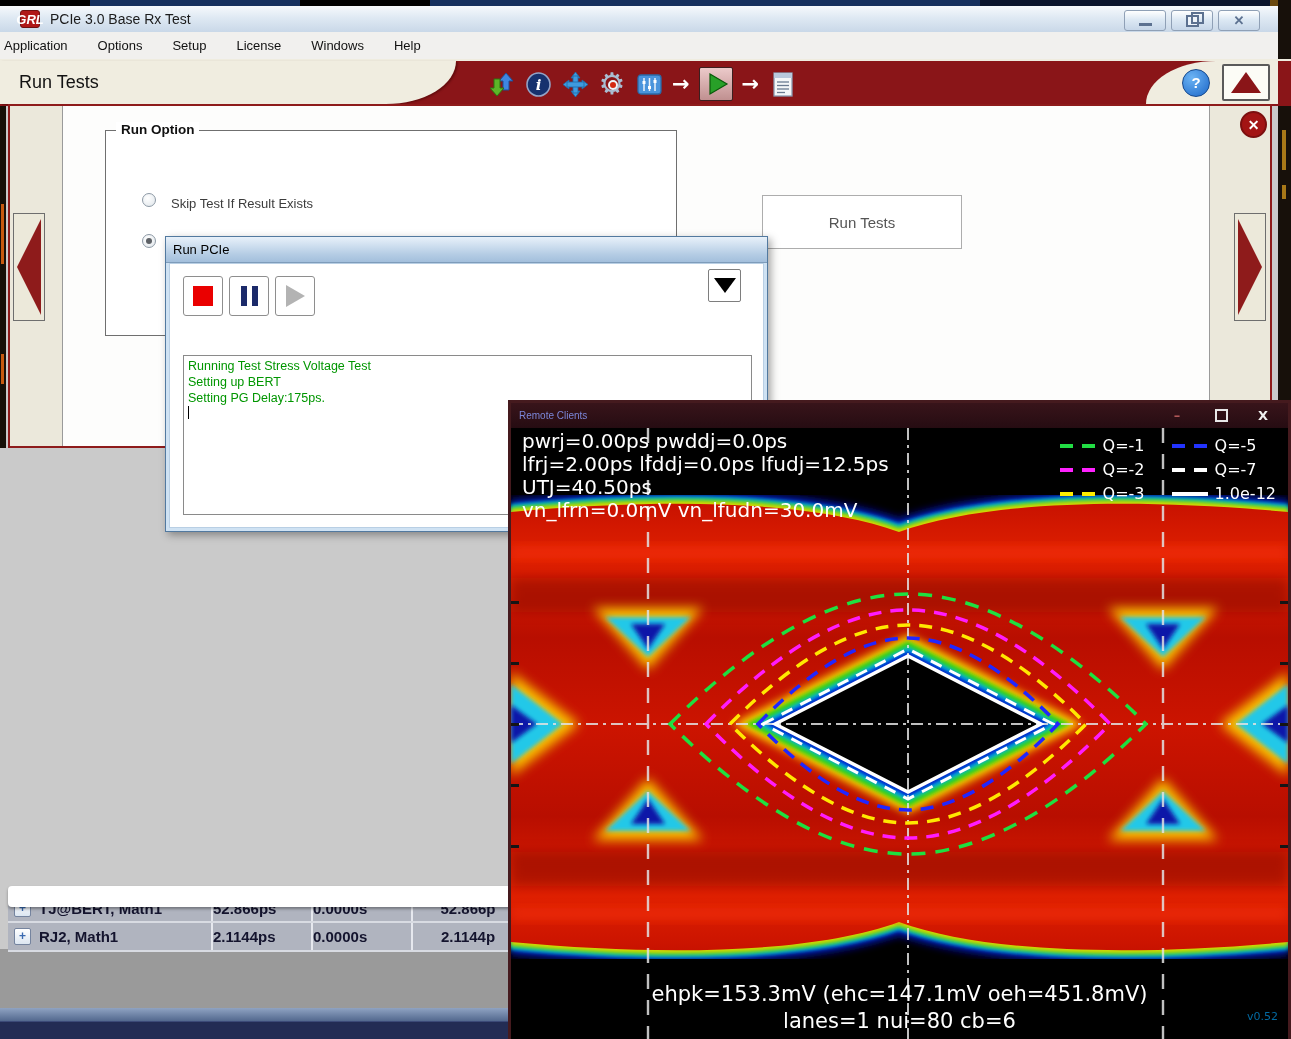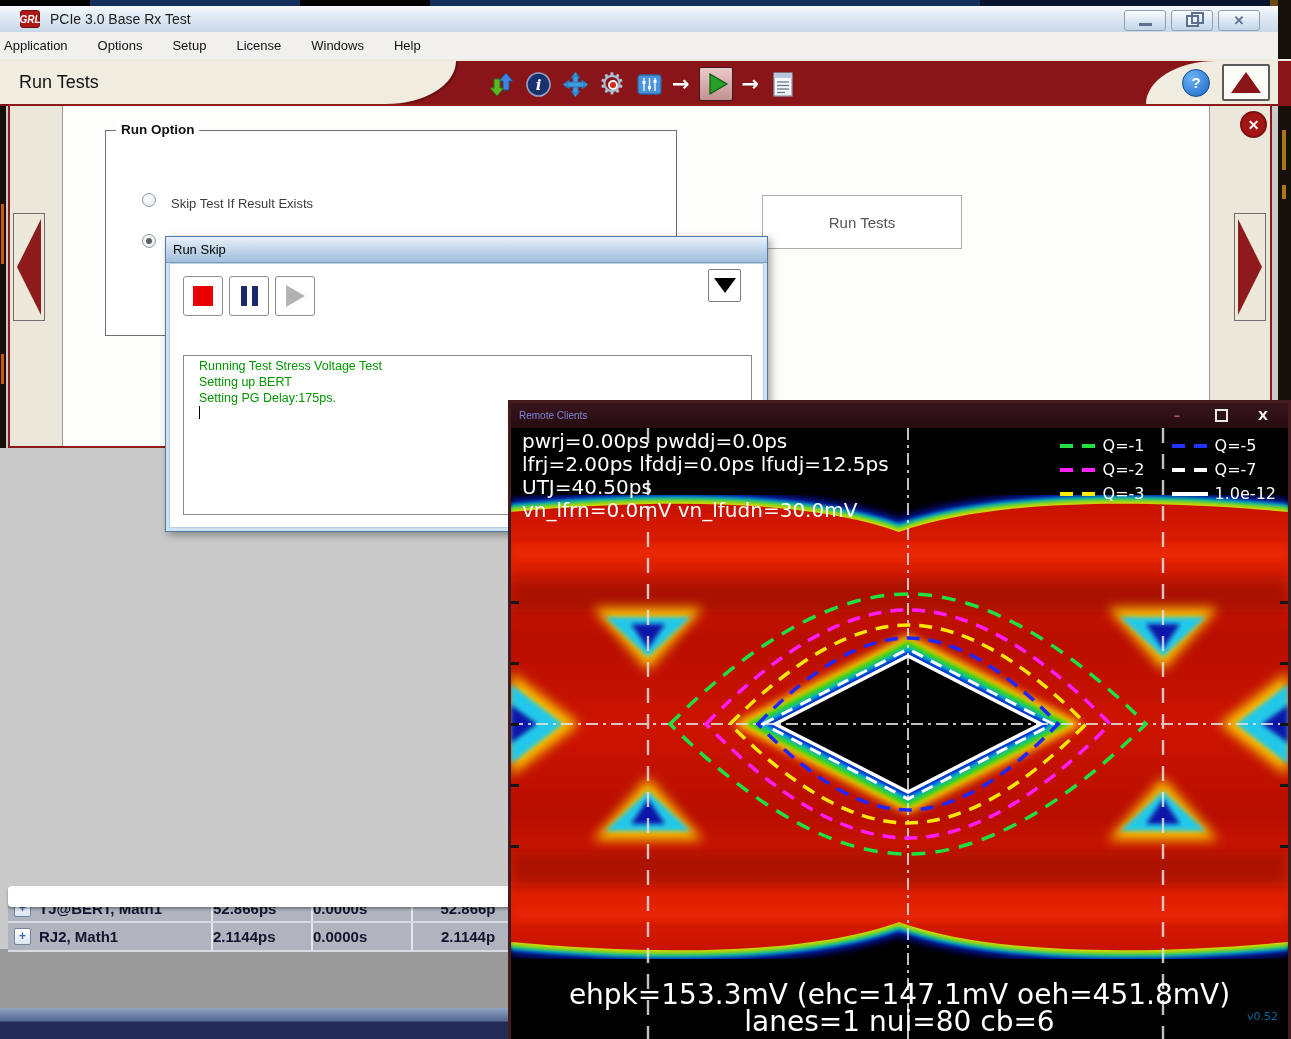--- a/index.html
+++ b/index.html
@@ -16,21 +16,21 @@
   .right-strip{left:1278px;top:0;width:13px;height:400px;background:#17100a;}
   .right-strip .gold{position:absolute;left:4px;width:4px;background:#a87818;}
   .left-strip{left:0;top:104px;width:6px;height:344px;background:#171008;}
   .left-strip .fleck{position:absolute;left:1px;width:3px;background:#c85a10;}
 
   
   .titlebar{left:0;top:6px;width:1278px;height:26px;
     background:linear-gradient(#f6f9fc,#dfe9f3 45%,#c9d8e8);
     border-bottom:1px solid #9aabbf;display:flex;align-items:center;}
   .app-logo{width:18px;height:16px;margin-left:20px;background:#b01818;border:1px solid #701010;
-    border-radius:3px;color:#fff;font-size:10px;font-weight:bold;font-style:italic;
+    border-radius:3px;color:#fff;font-size:13px;font-weight:bold;font-style:italic;
     display:flex;align-items:center;justify-content:center;}
   .app-title{margin-left:10px;font-size:14px;color:#1c1c1c;}
   .winbtns{position:absolute;right:18px;top:4px;display:flex;gap:5px;}
   .winbtn{width:40px;height:19px;border:1px solid #8fa0b6;border-radius:3px;
     background:linear-gradient(#ffffff,#dde9f4 45%,#c6d6e8);
     display:flex;align-items:center;justify-content:center;color:#5c7190;}
   .glyph-min{width:13px;height:3px;background:#5c7190;margin-top:7px;}
   .glyph-restore{width:9px;height:8px;border:2px solid #5c7190;position:relative;background:#eef4fa;}
   .glyph-restore:before{content:"";position:absolute;left:3px;top:-5px;width:9px;height:8px;border:2px solid #5c7190;}
   .glyph-close{font-size:13px;font-weight:bold;}
@@ -102,21 +102,21 @@
   .ctl-btn{position:absolute;top:12px;width:38px;height:38px;border:1px solid #8e8e8e;border-radius:3px;
     background:#fff;display:flex;align-items:center;justify-content:center;}
   .stop-sq{width:20px;height:20px;background:#ea0000;}
   .pause-bars{display:flex;gap:5px;}
   .pause-bars i{display:block;width:6px;height:20px;background:#1c2a6a;}
   .play-tri{width:0;height:0;border-top:11px solid transparent;border-bottom:11px solid transparent;border-left:19px solid #b3b3b3;}
   .dd-btn{position:absolute;right:22px;top:5px;width:31px;height:31px;background:#fff;border:1px solid #7e7e7e;
     border-radius:2px;display:flex;align-items:center;justify-content:center;}
   .dd-btn .tri-down{width:0;height:0;border-left:11px solid transparent;border-right:11px solid transparent;border-top:15px solid #000;}
   .log-area{position:absolute;left:13px;top:91px;width:569px;height:160px;border:1px solid #8a8a8a;
-    background:#fff;padding:2px 15px;box-sizing:border-box;font-size:12.5px;line-height:16px;color:#009600;}
+    background:#fff;padding:2px 4px;box-sizing:border-box;font-size:12.5px;line-height:16px;color:#009600;}
   .caret{display:inline-block;width:1px;height:13px;background:#000;}
 
   
   .grayband{left:0;top:949px;width:1291px;height:59px;background:#9a9a9a;z-index:1;}
   .bluestrip{left:0;top:1008px;width:1291px;height:13px;background:linear-gradient(#8fa3c2,#53688e);z-index:1;}
   .navystrip{left:0;top:1021px;width:1291px;height:18px;background:#232c54;border-top:1px solid #3c4a78;z-index:1;}
 
   .results-table{left:8px;top:895px;width:1283px;z-index:5;font-weight:bold;color:#14142e;font-size:15px;}
   .t-row{display:flex;height:26px;align-items:center;background:#b0b4bf;border-bottom:2px solid #d8dbe2;}
   .t-cell{height:100%;display:flex;align-items:center;border-right:2px solid #e6e8ee;box-sizing:border-box;}
@@ -151,21 +151,21 @@
   .leg-entry{display:flex;align-items:center;gap:7px;min-width:96px;}
   .leg-dash{width:36px;height:4px;flex:0 0 auto;}
   .d-green{background:repeating-linear-gradient(90deg,#22dd44 0 13px,transparent 13px 22px);}
   .d-magenta{background:repeating-linear-gradient(90deg,#ff22ff 0 13px,transparent 13px 22px);}
   .d-yellow{background:repeating-linear-gradient(90deg,#ffee00 0 13px,transparent 13px 22px);}
   .d-blue{background:repeating-linear-gradient(90deg,#2233ff 0 13px,transparent 13px 22px);}
   .d-white{background:repeating-linear-gradient(90deg,#ffffff 0 13px,transparent 13px 22px);}
   .d-solid{background:#ffffff;}
 
   .eye-footer{position:absolute;left:0;bottom:4px;width:100%;text-align:center;color:#fff;
-    font-family:"DejaVu Sans",sans-serif;font-size:28px;line-height:27px;}
+    font-family:"DejaVu Sans",sans-serif;font-size:21px;line-height:27px;}
   .eye-version{position:absolute;right:10px;bottom:16px;color:#0369a1;
     font-family:"DejaVu Sans",sans-serif;font-size:11px;}
 </style>
 </head>
 <body>
 
 <div class="abs top-strip"></div>
 <div class="abs right-strip">
   <span class="gold" style="top:130px;height:40px;"></span>
   <span class="gold" style="top:185px;height:14px;"></span>
@@ -331,21 +331,21 @@
       </div>
   </div>
 </div>
 <div class="abs white-band"></div>
 <div class="abs grayband"></div>
 <div class="abs bluestrip"></div>
 <div class="abs navystrip"></div>
 
 <div class="abs rt-dialog">
   <div class="rt-title">
-    <span>Run Skip</span>
+    <span>Run PCIe</span>
   </div>
   <div class="rt-body">
     <div class="ctl-btn" style="left:13px;">
       <span class="stop-sq"></span>
     </div>
     <div class="ctl-btn" style="left:59px;">
       <span class="pause-bars">
           <i></i>
           <i></i>
         </span>

